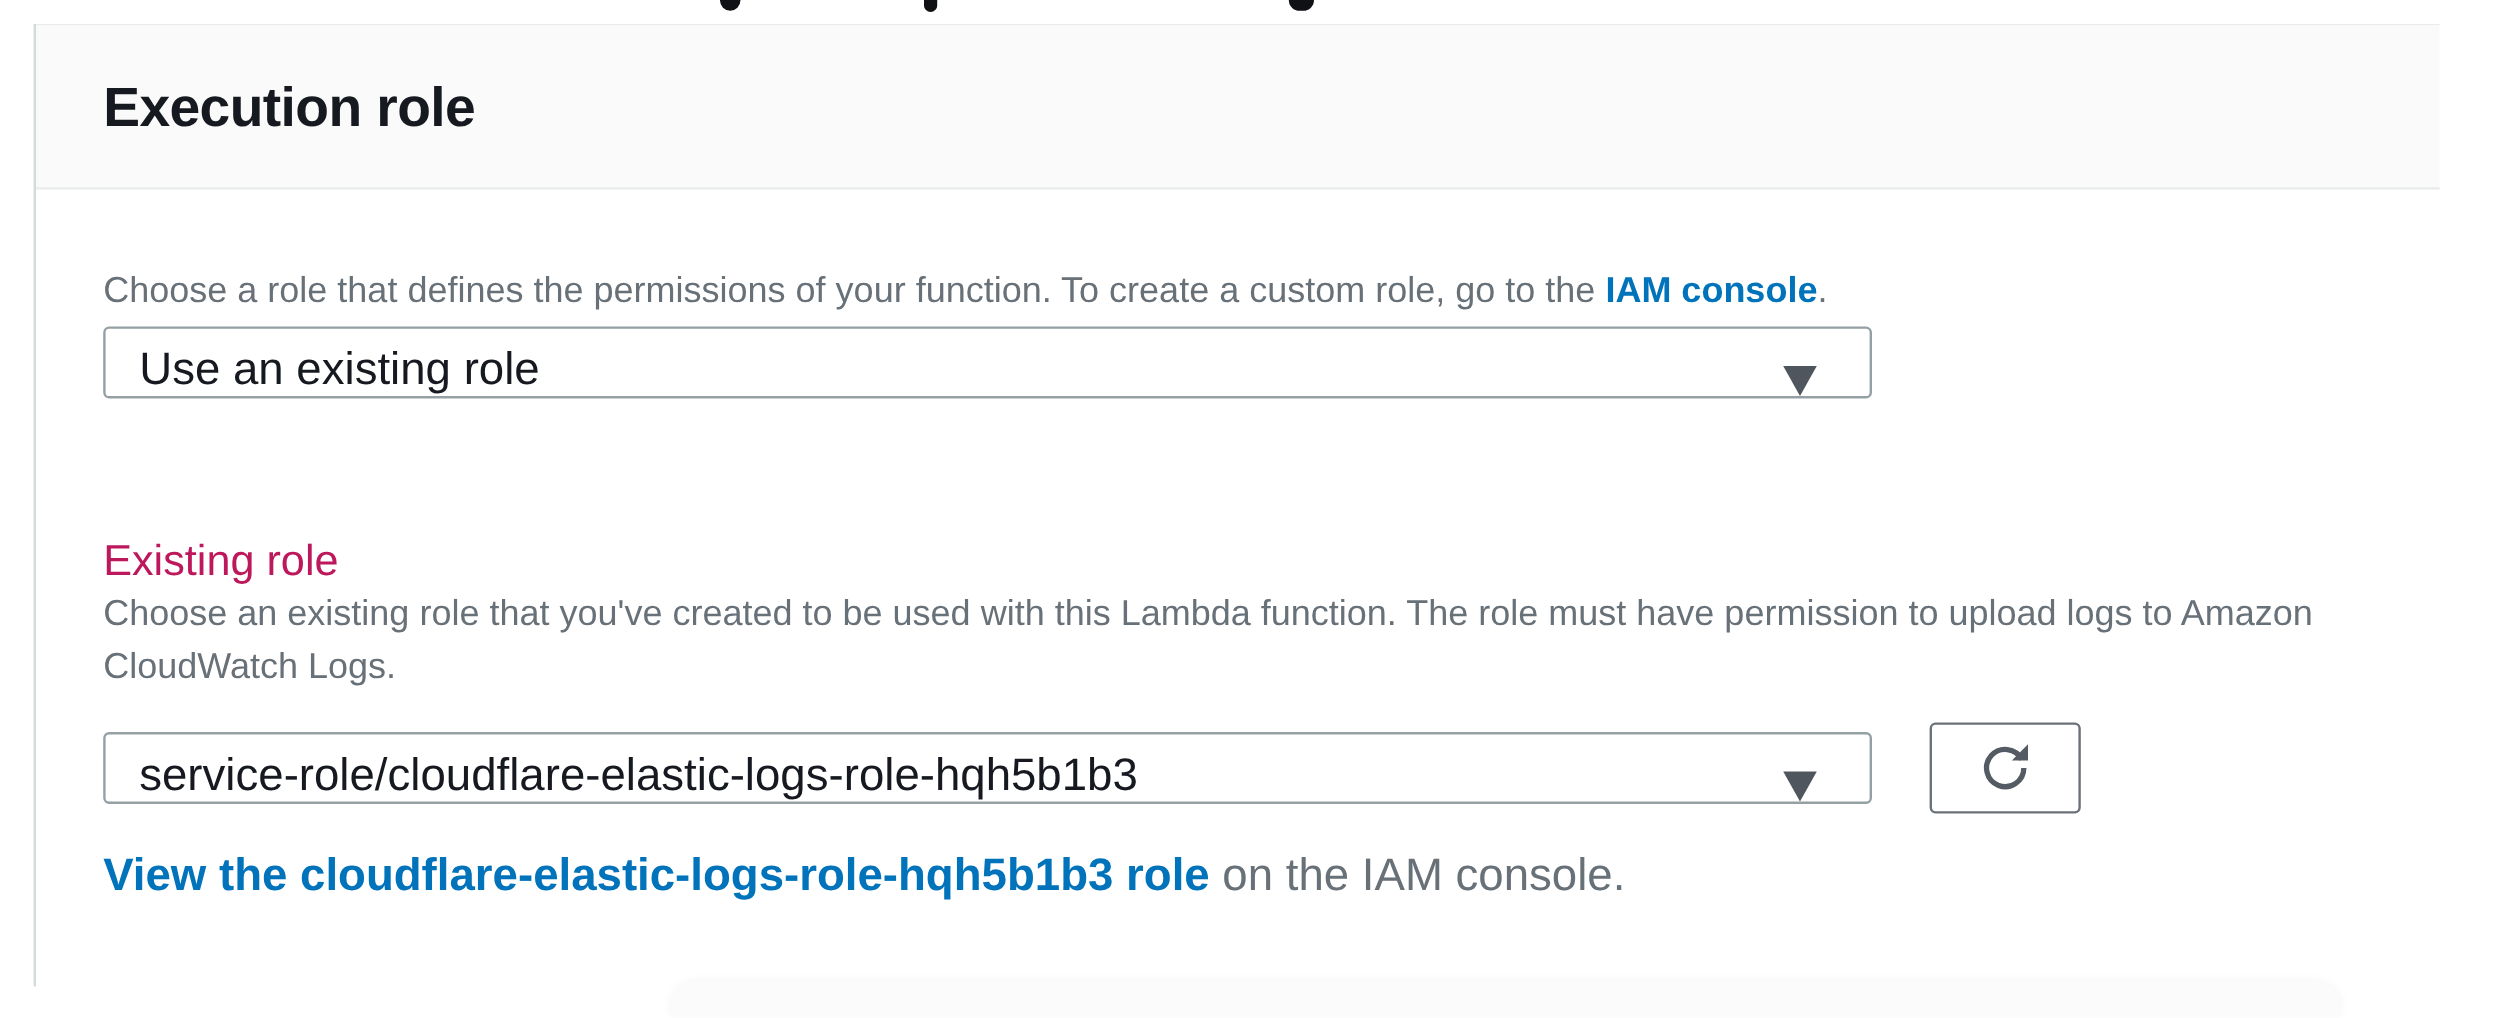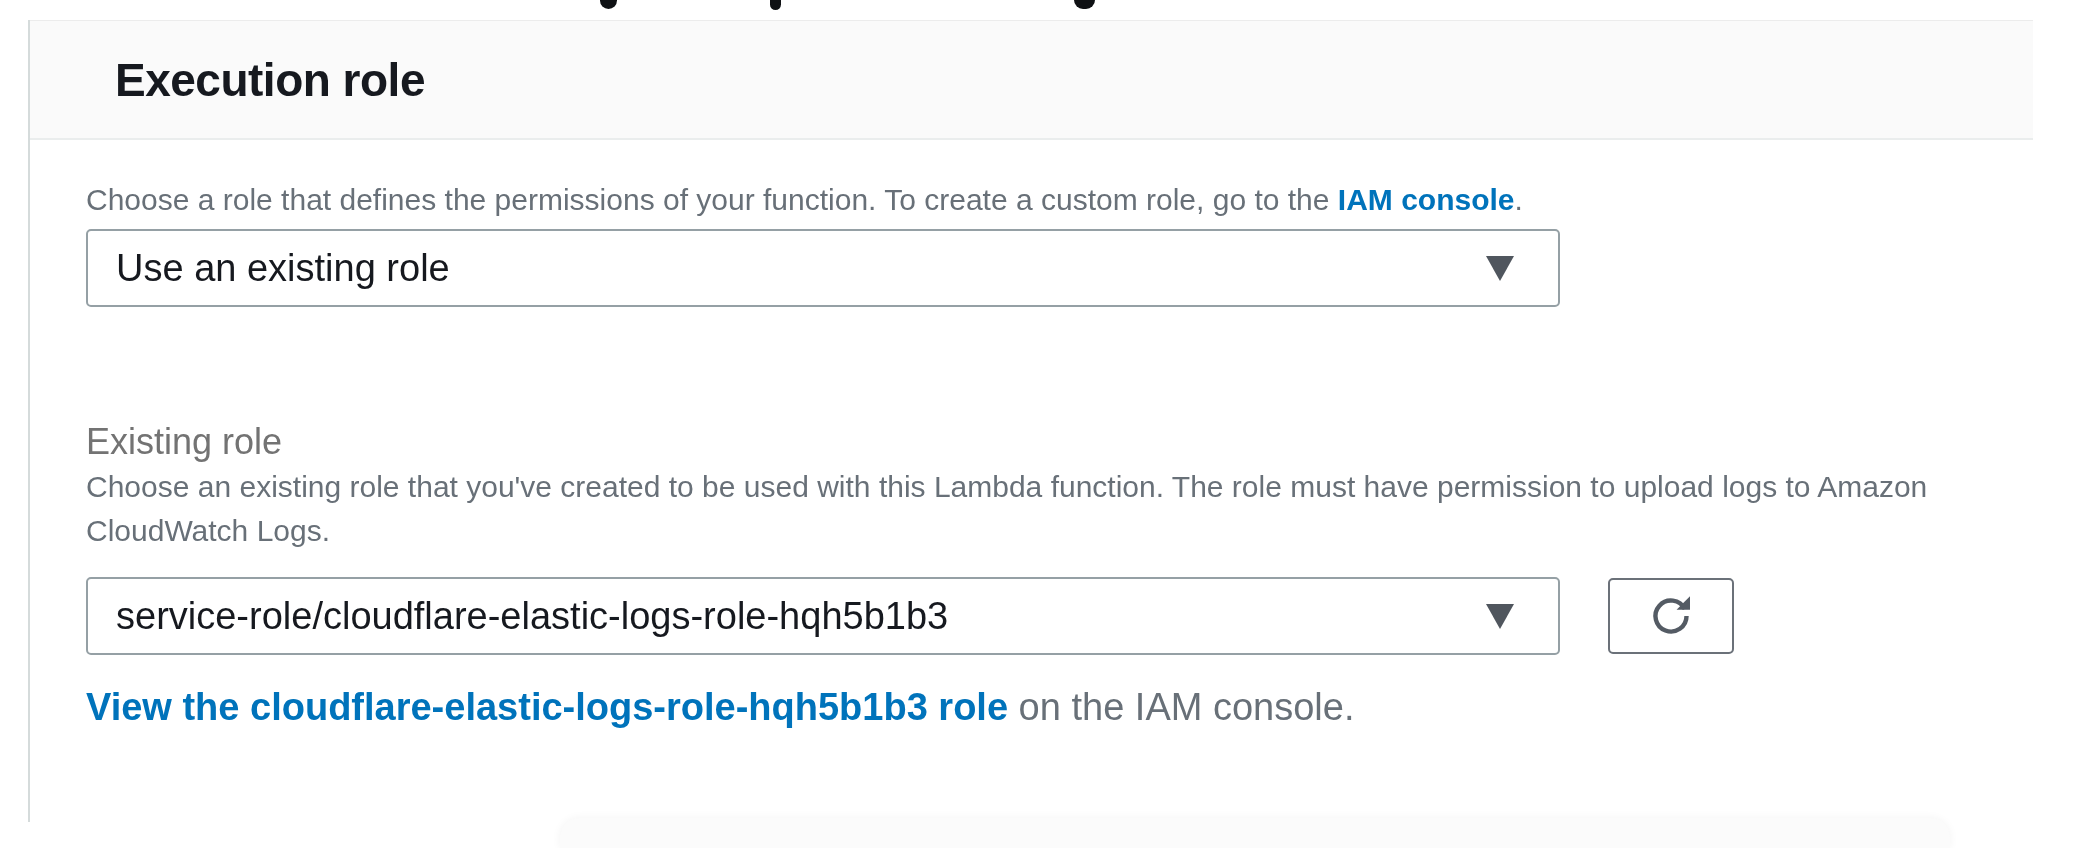--- a/index.html
+++ b/index.html
@@ -30,62 +30,62 @@
     position: absolute;
     left: 28px;
     top: 20px;
     width: 2005px;
     height: 802px;
     border-left: 2px solid #d5dbdb;
     box-sizing: border-box;
   }
   .panel-header {
     box-sizing: border-box;
-    height: 120px;
+    height: 138px;
     background: #fafafa;
     border-top: 1px solid #ececec;
     border-bottom: 2px solid #eaeded;
     display: flex;
     align-items: center;
-    padding-left: 85px;
+    padding-left: 56px;
   }
   .panel-title {
     font-size: 46px;
     font-weight: bold;
     color: #16191f;
     letter-spacing: -0.5px;
   }
   .panel-body {
     padding-left: 56px;
   }
 
   .intro {
-    margin-top: 39px;
+    margin-top: 64px;
     font-size: 30px;
     line-height: 42px;
     color: #687078;
     max-width: 1920px;
   }
   .inline-link {
     color: #0073bb;
     font-weight: bold;
     text-decoration: none;
     cursor: pointer;
   }
 
   .select-control {
     box-sizing: border-box;
     width: 1474px;
-    height: 78px;
+    height: 60px;
     margin-top: 8px;
     background: #ffffff;
     border: 2px solid #95a0a5;
     border-radius: 5px;
     display: flex;
-    align-items: center;
+    align-items: flex-end;
     padding: 0 44px 0 28px;
     cursor: pointer;
   }
   .select-value {
     font-size: 38px;
     color: #16191f;
     white-space: nowrap;
   }
   .caret {
     margin-left: auto;
@@ -93,21 +93,21 @@
     height: 0;
     border-left: 14px solid transparent;
     border-right: 14px solid transparent;
     border-top: 25px solid #50565e;
   }
 
   .field-label {
     margin-top: 112px;
     font-size: 36px;
     line-height: 46px;
-    color: #737373;
+    color: #be185d;
   }
   .field-desc {
     margin-top: 0;
     font-size: 30px;
     line-height: 44px;
     color: #687078;
     max-width: 1920px;
   }
 
   .control-row {

